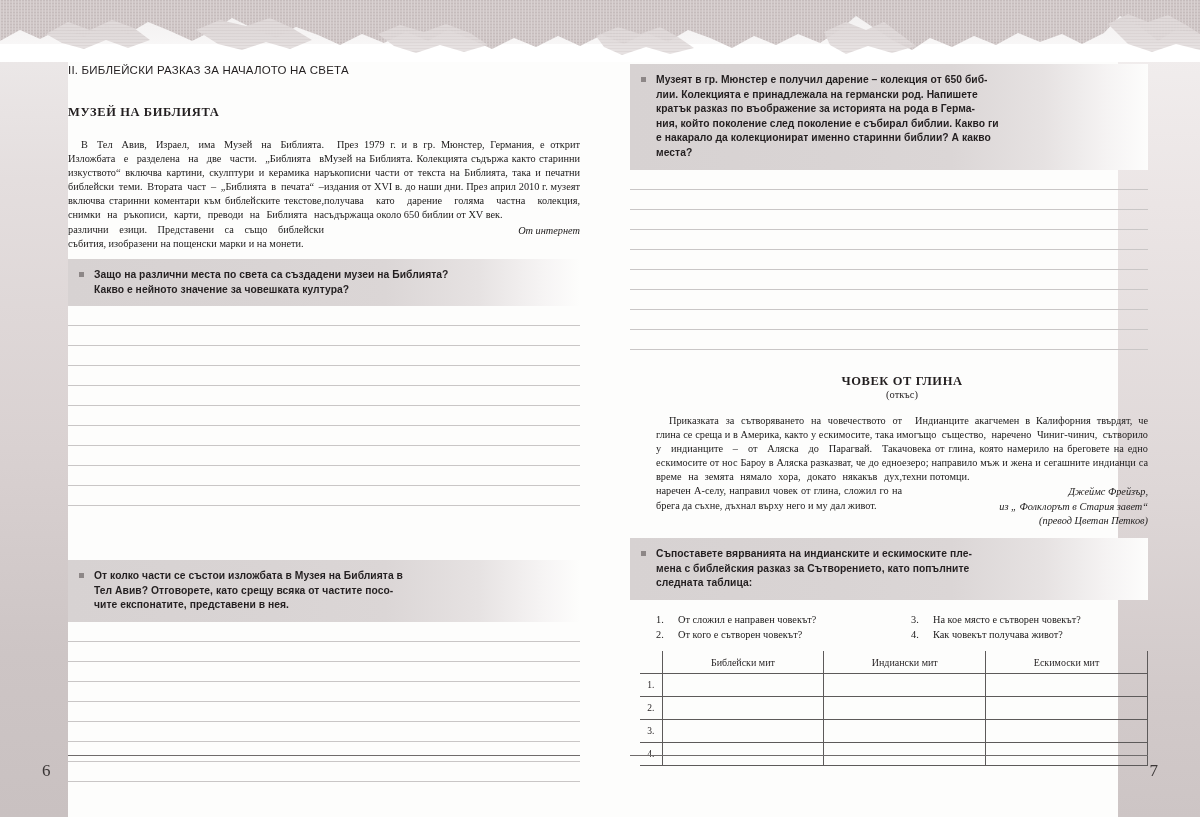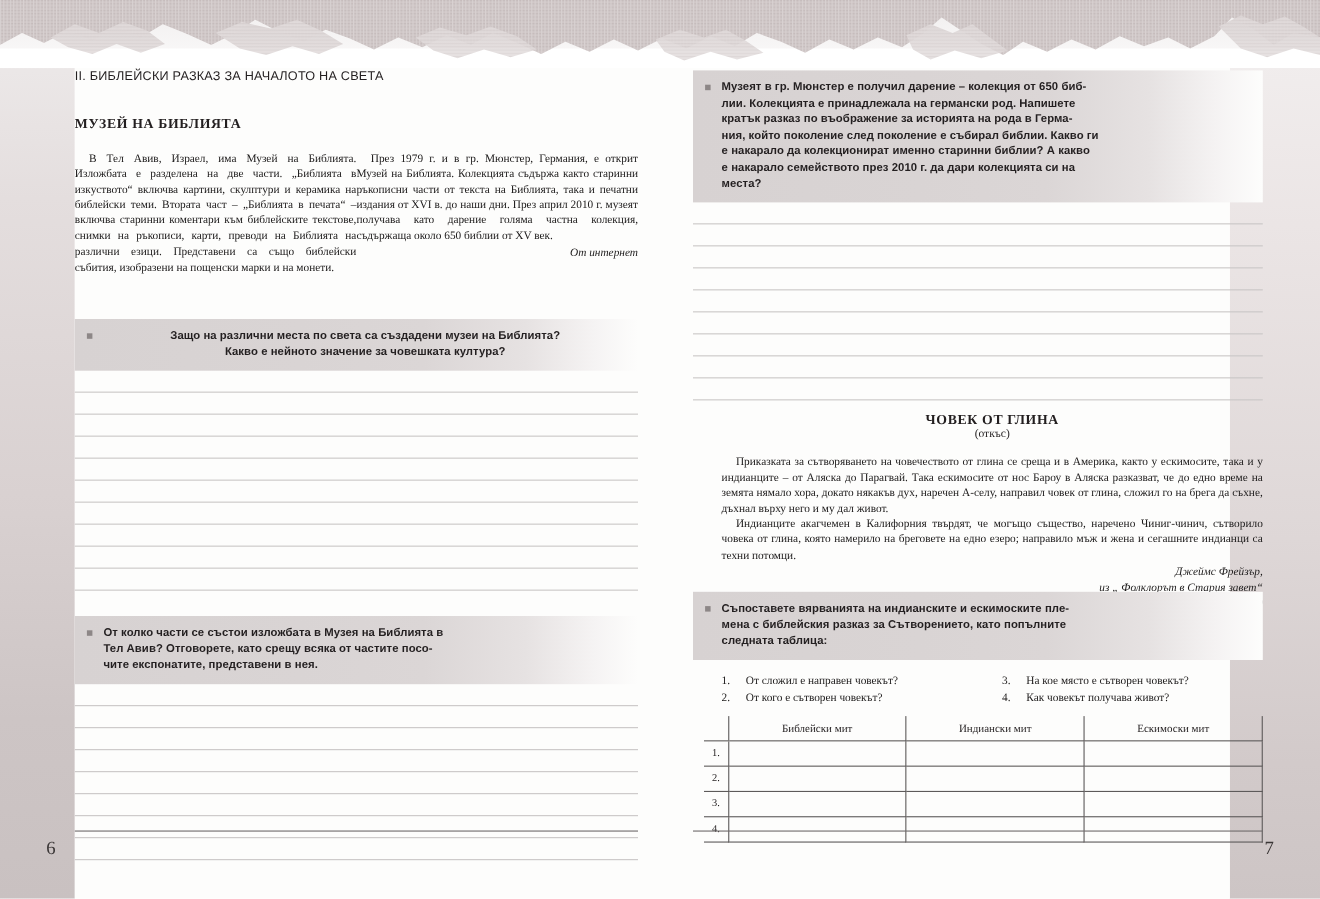--- a/index.html
+++ b/index.html
@@ -280,21 +280,21 @@
         <p class="body-text">В Тел Авив, Израел, има Музей на Библията. Изложбата е разделена на две части. „Библията в изкуството“ включва картини, скулптури и керамика на библейски теми. Втората част – „Библията в печата“ – включва старинни коментари към библейските текстове, снимки на ръкописи, карти, преводи на Библията на различни езици. Представени са също библейски събития, изобразени на пощенски марки и на монети.</p>
       </div>
       <div class="col">
         <p class="body-text">През 1979 г. и в гр. Мюнстер, Германия, е открит Музей на Библията. Колекцията съдържа както старинни ръкописни части от текста на Библията, така и печатни издания от XVI в. до наши дни. През април 2010 г. музеят получава като дарение голяма частна колекция, съдържаща около 650 библии от XV век.</p>
         <div class="attribution">
           <div>От интернет</div>
         </div>
       </div>
     </div>
 
-    <div class="page-inner" style="top:290px;text-align:center;">
+    <div class="page-inner" style="top:259px;">
       <div class="task-box">
         <span class="task-bullet"></span>
         <div class="task-text">
           <div>Защо на различни места по света са създадени музеи на Библията?</div>
           <div>Какво е нейното значение за човешката култура?</div>
         </div>
       </div>
 
       <div class="rules">
         <div class="rule-gap"></div>
@@ -355,21 +355,20 @@
 
     <div class="page-inner" style="top:64px;">
       <div class="task-box">
         <span class="task-bullet"></span>
         <div class="task-text justify">
           <div>Музеят в гр. Мюнстер е получил дарение – колекция от 650 биб-</div>
           <div>лии. Колекцията е принадлежала на германски род. Напишете</div>
           <div>кратък разказ по въображение за историята на рода в Герма-</div>
           <div>ния, който поколение след поколение е събирал библии. Какво ги</div>
           <div>е накарало да колекционират именно старинни библии? А какво</div>
-          <div>е накарало семейството през 2010 г. да дари колекцията си на</div>
           <div>места?</div>
         </div>
       </div>
 
       <div class="rules">
         <div class="rule-gap"></div>
           <div class="rule-line"></div>
         <div class="rule-gap"></div>
           <div class="rule-line"></div>
         <div class="rule-gap"></div>
@@ -387,21 +386,21 @@
         <div class="rule-gap"></div>
           <div class="rule-line"></div>
       </div>
     </div>
 
     <div class="page-inner" style="top:374px; padding-left:26px;text-align:center;">
       <h2 class="section-title">ЧОВЕК ОТ ГЛИНА</h2>
       <div class="section-sub">(откъс)</div>
     </div>
 
-    <div class="page-inner two-col" style="top:414px; padding-left:26px;flex-direction:column;">
+    <div class="page-inner two-col" style="top:414px; padding-left:26px;">
       <div class="col">
         <p class="body-text">Приказката за сътворяването на човечеството от глина се среща и в Америка, както у ескимосите, така и у индианците – от Аляска до Парагвай. Така ескимосите от нос Бароу в Аляска разказват, че до едно време на земята нямало хора, докато някакъв дух, наречен А-селу, направил човек от глина, сложил го на брега да съхне, дъхнал върху него и му дал живот.</p>
       </div>
       <div class="col">
         <p class="body-text">Индианците акагчемен в Калифорния твърдят, че могъщо същество, наречено Чиниг-чинич, сътворило човека от глина, която намерило на бреговете на едно езеро; направило мъж и жена и сегашните индианци са техни потомци.</p>
         <div class="attribution">
           <div>Джеймс Фрейзър,</div>
           <div>из „ Фолклорът в Стария завет“</div>
           <div>(превод Цветан Петков)</div>
         </div>

